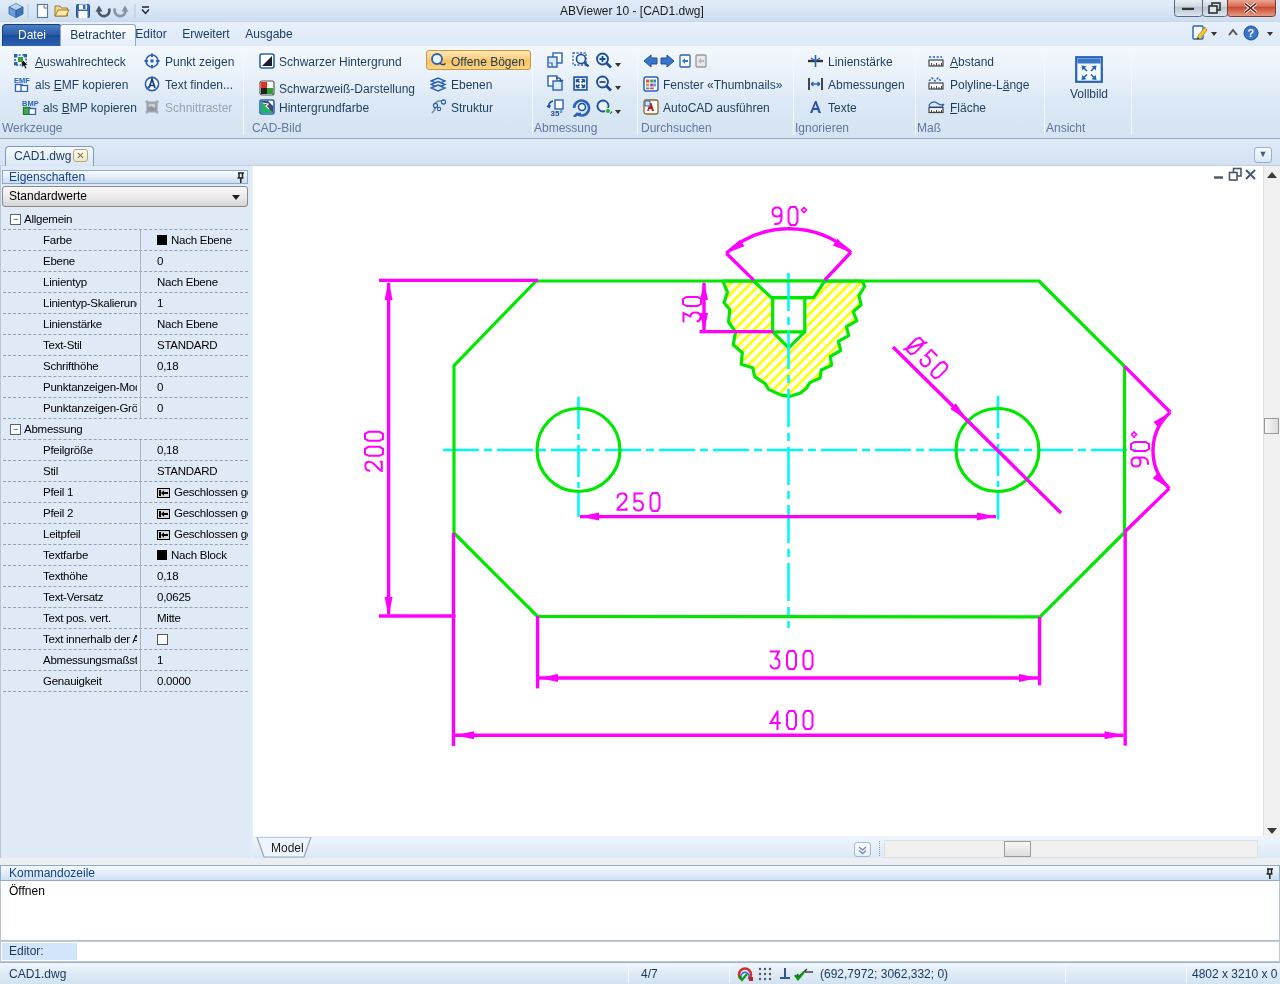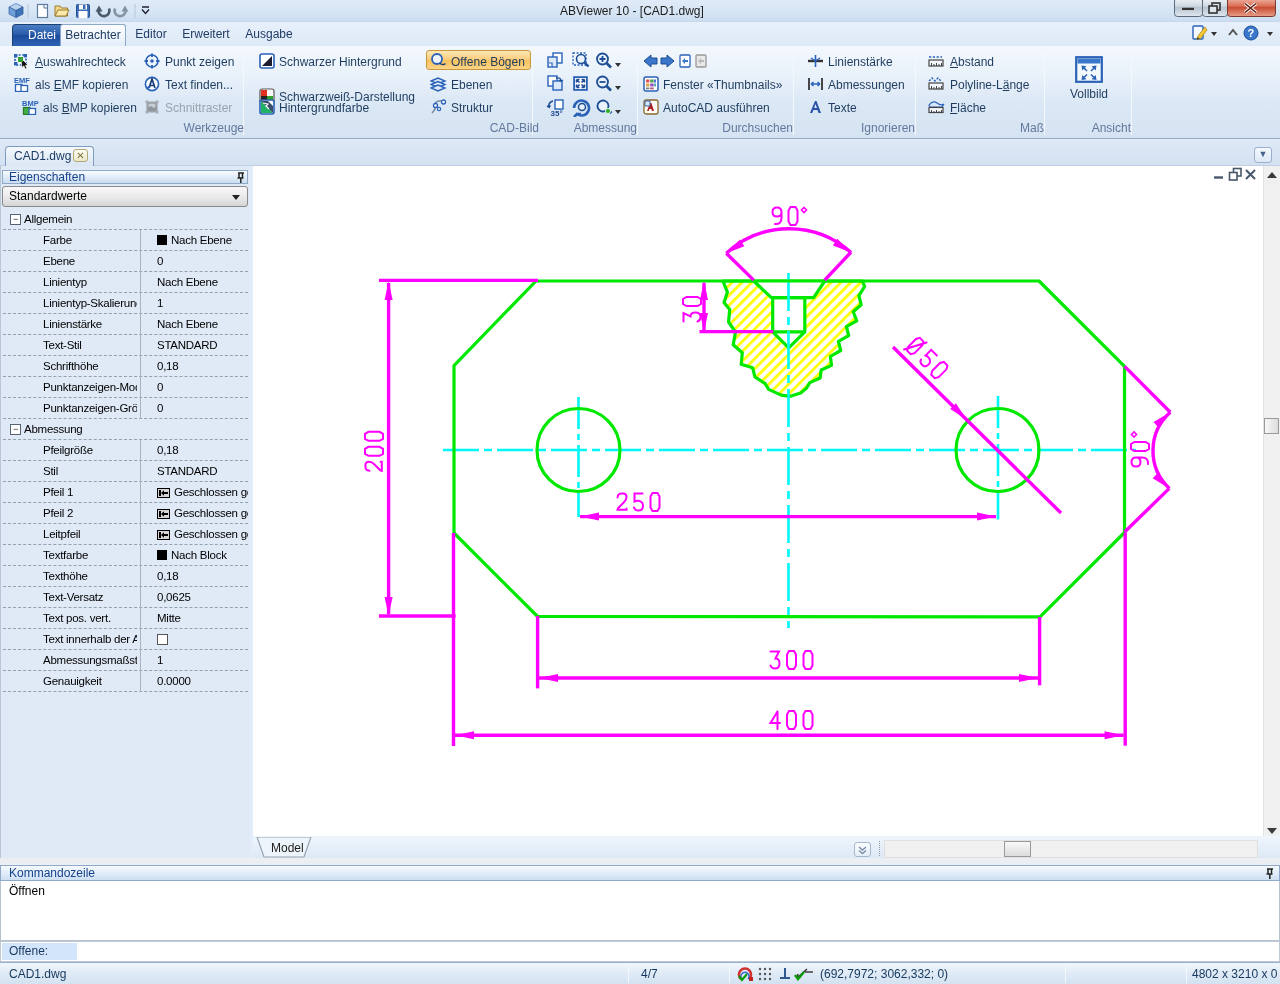--- a/index.html
+++ b/index.html
@@ -3,27 +3,27 @@
 <style>
 *{margin:0;padding:0;box-sizing:border-box}
 html,body{width:1280px;height:984px;overflow:hidden}
 body{font-family:"Liberation Sans",sans-serif;position:relative;background:#e3edf9;font-size:12px;color:#1e3c5f}
 .abs{position:absolute}
 
 #titlebar{left:0;top:0;width:1280px;height:22px;background:linear-gradient(#e0ebf8,#d6e5f4 60%,#cbddf0);border-bottom:1px solid #c8d8ea}
 #title{left:560px;top:4px;width:200px;color:#1c1c1c;font-size:12px}
 
 #tabrow{left:0;top:22px;width:1280px;height:24px;background:linear-gradient(#e7f0fb,#dde9f7)}
-#datei{left:12px;top:24px;width:60px;height:22px;background:linear-gradient(#4a7ec4,#2a5caa 45%,#1c4c9c 50%,#2d62b4);border:1px solid #1a3f71;border-bottom:none;border-radius:4px 4px 0 0;color:#fff;text-align:center;line-height:20px;font-size:12px}
+#datei{left:2px;top:24px;width:60px;height:22px;background:linear-gradient(#4a7ec4,#2a5caa 45%,#1c4c9c 50%,#2d62b4);border:1px solid #1a3f71;border-bottom:none;border-radius:4px 4px 0 0;color:#fff;text-align:center;line-height:20px;font-size:12px}
 .tab{top:24px;height:22px;line-height:21px;font-size:12px;color:#203c64;text-align:center}
-#tab-betr{left:60px;width:66px;background:linear-gradient(#fcfdfe,#f0f6fc 50%,#e3edf8);border:1px solid #8ca8c9;border-bottom:none;border-radius:3px 3px 0 0}
+#tab-betr{left:60px;width:76px;background:linear-gradient(#fcfdfe,#f0f6fc 50%,#e3edf8);border:1px solid #8ca8c9;border-bottom:none;border-radius:3px 3px 0 0}
 
 #ribbon{left:0;top:46px;width:1280px;height:93px;background:linear-gradient(#f3f8fd,#e6eff9 40%,#dbe8f5 60%,#d5e3f2);border-bottom:1px solid #96abc7}
 .gsep{position:absolute;top:3px;width:1px;height:86px;background:#c2d2e6;border-right:1px solid #f3f8fd}
-.glabel{position:absolute;bottom:3px;width:100%;text-align:right;color:#62789c;font-size:12px}
+.glabel{position:absolute;bottom:3px;width:100%;text-align:left;color:#62789c;font-size:12px}
 .rbtn{position:absolute;height:22px;line-height:22px;white-space:nowrap;color:#1e3c5f;font-size:12px}
 .rbtn svg{vertical-align:-3px;margin-right:4px}
 .gray{color:#9aa4ae}
 u{text-decoration:underline}
 
 #docstrip{left:0;top:140px;width:1280px;height:26px;background:linear-gradient(#dfe9f6,#d3e1f1);border-bottom:1px solid #c0d0e4}
 #doctab{left:5px;top:146px;width:89px;height:20px;background:linear-gradient(#f5f9fd,#d9e6f4);border:1px solid #7e9cc0;border-bottom:none;border-radius:4px 4px 0 0;font-size:12px;color:#1c3c64;padding-left:8px;line-height:19px}
 #doctab .x{position:absolute;left:67px;top:2px;width:15px;height:13px;border:1px solid #b0a878;border-radius:3px;background:linear-gradient(#fdfdf2,#ece7c8);color:#7a7340;font-size:10px;line-height:11px;text-align:center}
 #strchev{left:1254px;top:147px;width:18px;height:16px;border:1px solid #9ab0cc;border-radius:3px;background:linear-gradient(#f4f8fd,#dce8f5);text-align:center;line-height:13px;font-size:9px;color:#44618c}
 
@@ -172,21 +172,21 @@
         <rect x="4" y="4" width="8" height="8" fill="#c8cdd2" stroke="#888" stroke-width="1"></rect>
         <path d="M4,9 l3,-2 3,2 2,-1.5 V12 H4 Z" fill="#8f969e"></path>
       </svg>Schnittraster</div>
 
 <div class="gsep" style="left:532px"></div>
 <div class="glabel" style="left:252px;width:287px">CAD-Bild</div>
 <div class="rbtn" style="left:259px;top:5px"><svg width="16" height="16" viewBox="0 0 16 16">
         <rect x="1" y="1" width="14" height="14" rx="2" fill="#fff" stroke="#2a62b8" stroke-width="1.6"></rect>
         <path d="M3,13 L13,3 V13 Z" fill="#1c1c30"></path>
       </svg>Schwarzer Hintergrund</div>
-<div class="rbtn" style="left:259px;top:40px"><svg width="16" height="16" viewBox="0 0 16 16">
+<div class="rbtn" style="left:259px;top:32px"><svg width="16" height="16" viewBox="0 0 16 16">
         <rect x="1" y="1" width="14" height="14" rx="2" fill="#fff" stroke="#555" stroke-width="1.2"></rect>
         <path d="M2,2 H8 V8 H2 Z" fill="#e03020"></path>
         <path d="M8,2 H14 V8 H8 Z" fill="#f8f8f8"></path>
         <path d="M2,8 H8 V14 H2 Z" fill="#222"></path>
         <path d="M8,8 H14 V14 H8 Z" fill="#30a030"></path>
       </svg>Schwarzweiß-Darstellung</div>
 <div class="rbtn" style="left:259px;top:51px"><svg width="16" height="16" viewBox="0 0 16 16">
         <rect x="1" y="1" width="14" height="14" rx="2" fill="#fff" stroke="#2a62b8" stroke-width="1.6"></rect>
         <path d="M2,2 L14,14 H2 Z" fill="#20b265"></path>
         <path d="M2,2 L9,2 L14,7 L14,14 Z" fill="#173050" opacity="0.85"></path>
@@ -638,21 +638,21 @@
     </svg></div>
 <div class="abs" style="left:879px;top:841px;width:1px;height:15px;border-left:1px dotted #8a9aac"></div>
 <div class="abs" id="hscroll"></div>
 <div class="abs" id="hthumb"></div>
 <div class="abs" id="band"></div>
 <div class="abs" id="kzhead">Kommandozeile<svg class="abs" style="left:1264px;top:2px" width="11" height="12" viewBox="0 0 11 12">
       <path d="M2,1 h6 M3,1 v5 M6.5,1 v5 M7.5,6 h-6 M4.8,6 v5" stroke="#222" stroke-width="1.5" fill="none"></path>
     </svg></div>
 <div class="abs" id="kzbody">Öffnen</div>
 <div class="abs" id="cmdrow"></div>
-<div class="abs" id="cmdlab">Offene:</div>
+<div class="abs" id="cmdlab">Editor:</div>
 <div class="abs" id="statusbar">
 <span class="abs" style="left:9px;top:4px">CAD1.dwg</span>
 <span class="ssep" style="left:628px"></span>
 <span class="abs" style="left:641px;top:4px">4/7</span>
 <span class="ssep" style="left:729px"></span>
 <span class="abs" style="left:737px;top:3px"><svg width="78" height="16" viewBox="0 0 78 16">
 <path d="M4,13 A6,6 0 1 1 12,13" fill="none" stroke="#d03030" stroke-width="2.6"></path>
 <path d="M5,13 A4,4 0 1 1 11,13" fill="none" stroke="#3a6ad0" stroke-width="1.6"></path>
 <path d="M2,10 l3,4 5,-6" stroke="#0a9a0a" stroke-width="2.2" fill="none"></path>
 <rect x="12" y="11" width="4" height="4" fill="#c02020"></rect>

